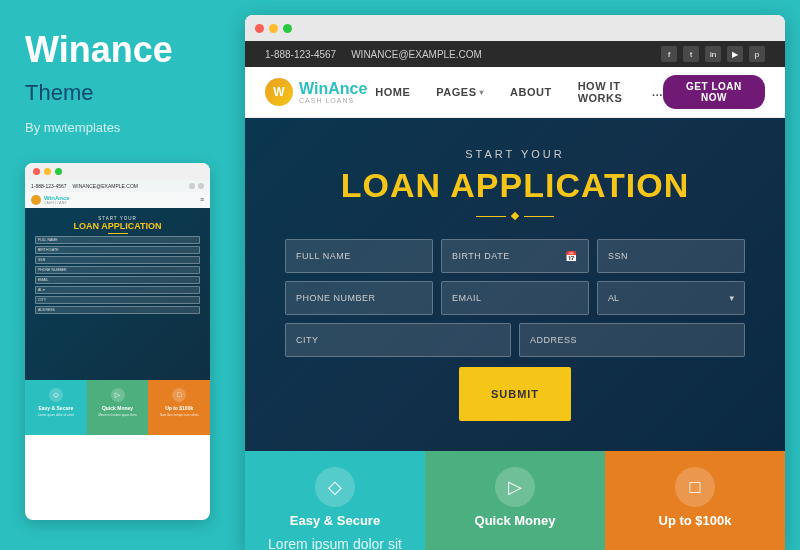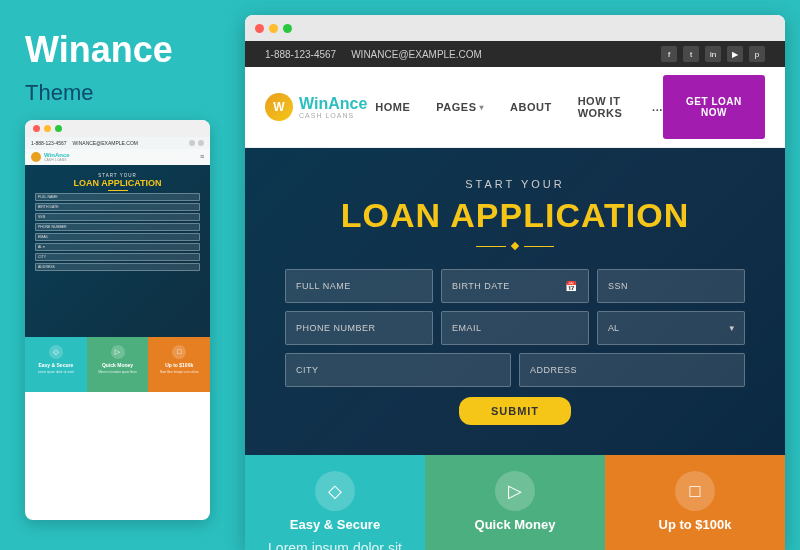--- a/index.html
+++ b/index.html
@@ -272,29 +272,29 @@
       font-size: 11px;
       color: #444;
       text-transform: uppercase;
       font-weight: 600;
       letter-spacing: 0.5px;
       cursor: pointer;
       display: flex; align-items: center; gap: 3px; margin-left: 8px;
     }
     .chevron { font-size: 8px; color: #888; }
     .btn-loan {
-      background: #a21caf;
+      background: #701a75;
       color: #fff;
       border: none;
-      padding: 21px 14px;
+      padding: 6px 14px;
       font-size: 10px;
       font-weight: bold;
       text-transform: uppercase;
       letter-spacing: 0.5px;
-      border-radius: 3px;
+      border-radius: 13px;
       cursor: pointer;
     }
 
     
     .site-hero {
       background: linear-gradient(rgba(0,30,50,0.6), rgba(0,30,50,0.6)),
                   linear-gradient(135deg, #1a5a7a 0%, #2c4a6e 50%, #1a3a5a 100%);
       padding: 30px 40px 28px;
       text-align: center;
       position: relative;
@@ -374,26 +374,26 @@
     .submit-row {
       display: flex;
       justify-content: center;
       margin-top: 10px;
       margin-bottom: 2px;
     }
     .btn-submit {
       background: #f5c518;
       color: #333;
       border: none;
-      padding: 8px 32px;
+      padding: 21px 32px;
       font-size: 11px;
       font-weight: bold;
       text-transform: uppercase;
       letter-spacing: 1px;
-      border-radius: 12px;
+      border-radius: 2px;
       cursor: pointer;
     }
 
     
     .feature-cards {
       display: flex;
       flex: 0 0 auto;
     }
     .feature-card {
       flex: 1;
@@ -425,20 +425,21 @@
       text-align: center;
       line-height: 1.5;
     }
   </style>
 </head>
 <body>
 
 <div class="left-panel">
   <div class="left-title">Winance</div>
   <div class="left-subtitle">Theme</div>
+  <div class="left-author">By mwtemplates</div>
 
   <div class="mini-browser">
     <div class="mini-browser-bar">
       <div class="mini-dot red"></div>
       <div class="mini-dot yellow"></div>
       <div class="mini-dot green"></div>
     </div>
     <div class="mini-content">
 
       <div class="mini-topbar">

